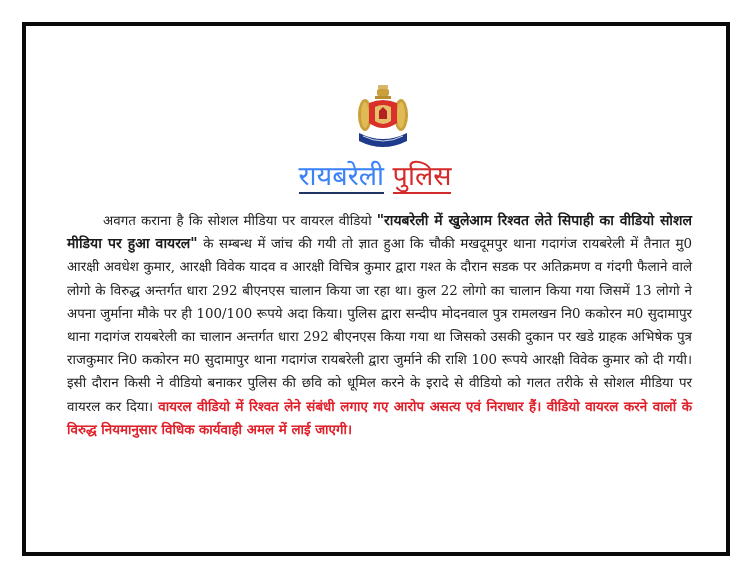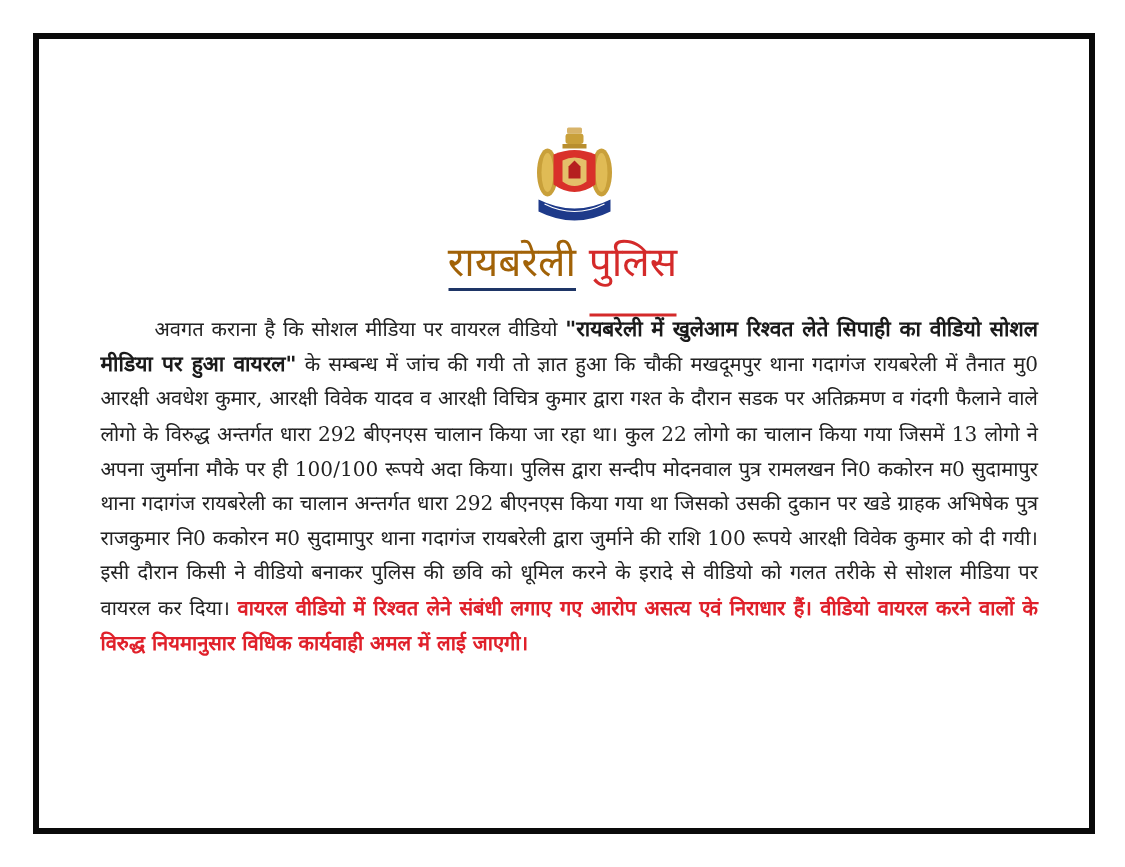--- a/index.html
+++ b/index.html
@@ -35,28 +35,28 @@
       left: 0;
       width: 750px;
       top: 160px;
       text-align: center;
       font-size: 27px;
       line-height: 32px;
       font-family: "DejaVu Sans", "Liberation Sans", sans-serif;
       white-space: nowrap;
     }
     .title .t1 {
-      color: #a16207;
+      color: #3b82f6;
       border-bottom: 2px solid #1e3566;
       padding-bottom: 1px;
     }
     .title .t2 {
       color: #d42a2a;
       border-bottom: 2px solid #d42a2a;
-      padding-bottom: 18px;
+      padding-bottom: 1px;
     }
     .body-text {
       position: absolute;
       left: 67px;
       top: 209px;
       width: 625px;
       font-size: 13.4px;
       line-height: 23.2px;
       color: #222222;
       text-align: justify;

